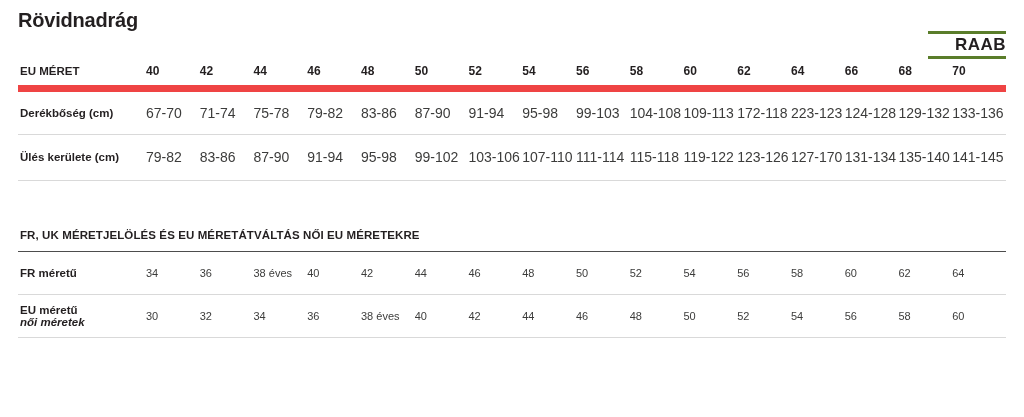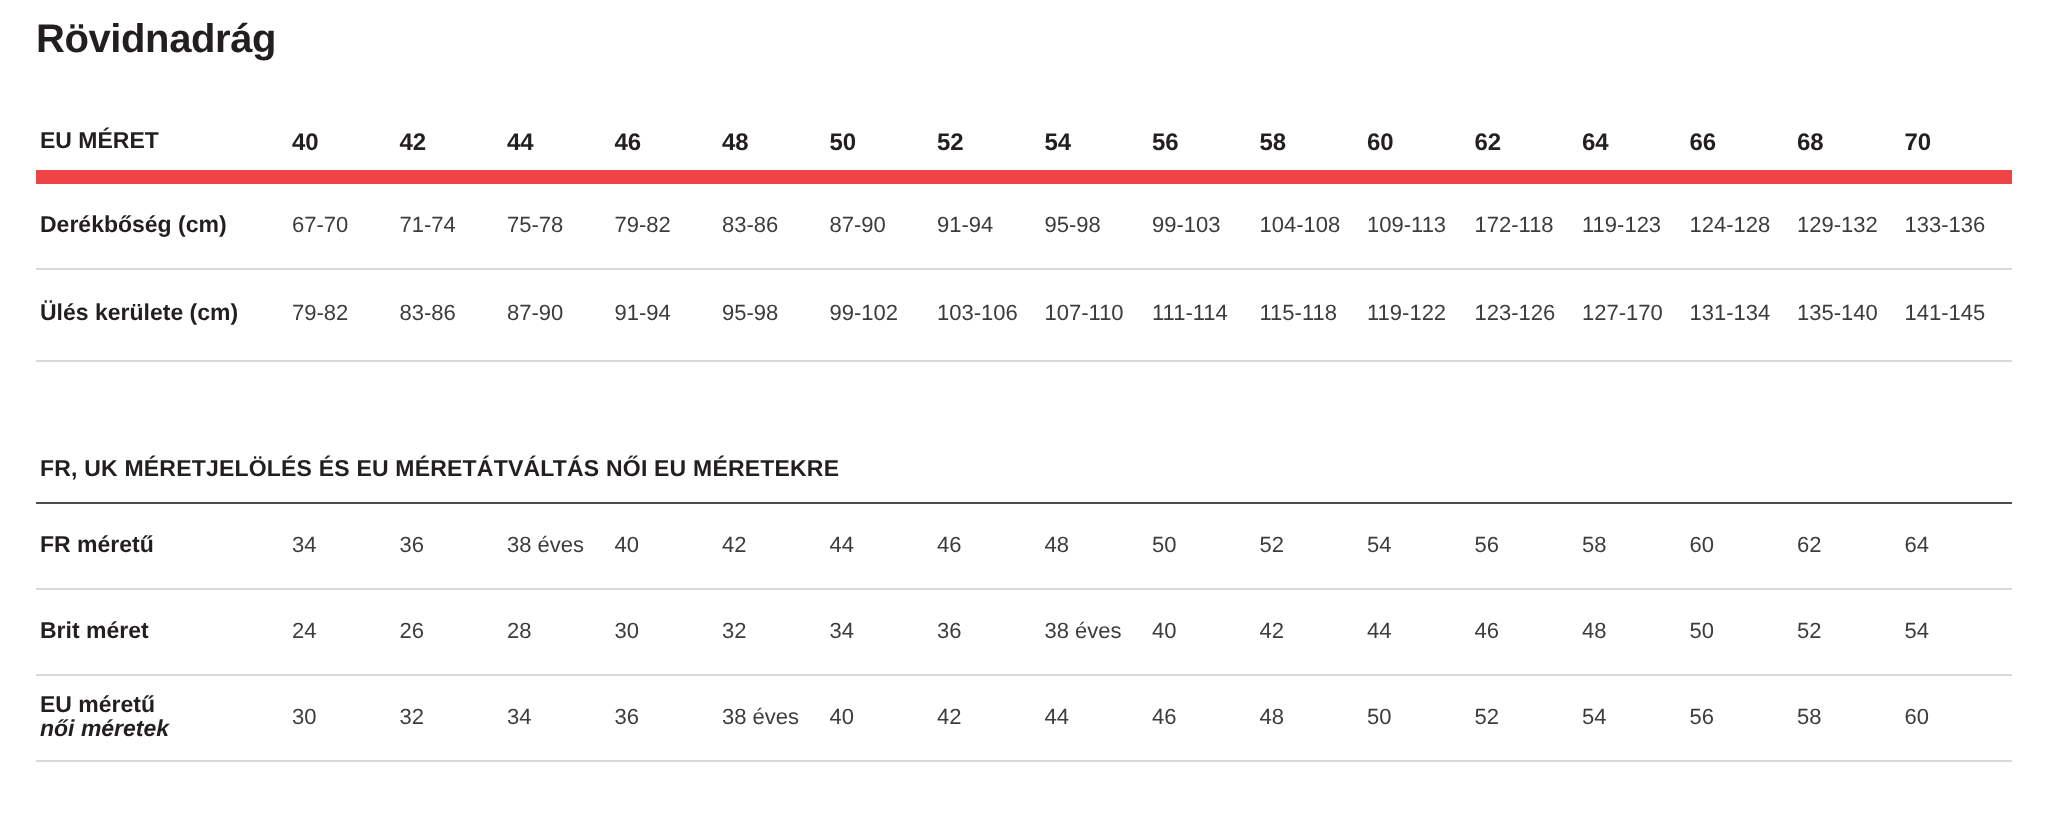--- a/index.html
+++ b/index.html
@@ -92,21 +92,21 @@
     width: 128px;
     padding-left: 2px;
   }
   .hdr {
     font-weight: bold;
     font-size: 12px;
     color: #231f20;
   }
   .val {
     font-weight: normal;
-    font-size: 11px;
+    font-size: 14px;
     color: #3c3c3b;
   }
 
   .section-title {
     font-size: 11.5px;
     font-weight: bold;
     letter-spacing: 0.1px;
     color: #231f20;
     margin: 48px 0 0 2px;
     text-transform: uppercase;
@@ -133,20 +133,25 @@
     font-weight: bold;
   }
 </style>
 </head>
 <body>
 
 <div class="page">
 
   <h1 class="page-title">Rövidnadrág</h1>
 
+  <div class="logo">
+    <span class="logo-bar top"></span>
+    <span class="logo-word">RAAB</span>
+    <span class="logo-bar"></span>
+  </div>
 
   <table class="t1">
     <colgroup>
       <col style="width:128px">
       <col span="16" style="width:53.75px">
     </colgroup>
     <tbody>
       <tr class="hrow">
         <td class="lbl">EU MÉRET</td>
         <td class="hdr">40</td>
@@ -173,21 +178,21 @@
         <td class="val">75-78</td>
         <td class="val">79-82</td>
         <td class="val">83-86</td>
         <td class="val">87-90</td>
         <td class="val">91-94</td>
         <td class="val">95-98</td>
         <td class="val">99-103</td>
         <td class="val">104-108</td>
         <td class="val">109-113</td>
         <td class="val">172-118</td>
-        <td class="val">119-123</td>
+        <td class="val">223-123</td>
         <td class="val">124-128</td>
         <td class="val">129-132</td>
         <td class="val">133-136</td>
       </tr>
       <tr class="lastrow">
         <td class="lbl">Ülés kerülete (cm)</td>
         <td class="val">79-82</td>
         <td class="val">83-86</td>
         <td class="val">87-90</td>
         <td class="val">91-94</td>
@@ -228,39 +233,20 @@
         <td class="val2">50</td>
         <td class="val2">52</td>
         <td class="val2">54</td>
         <td class="val2">56</td>
         <td class="val2">58</td>
         <td class="val2">60</td>
         <td class="val2">62</td>
         <td class="val2">64</td>
       </tr>
       <tr>
-        <td class="lbl2">Brit méret</td>
-        <td class="val2">24</td>
-        <td class="val2">26</td>
-        <td class="val2">28</td>
-        <td class="val2">30</td>
-        <td class="val2">32</td>
-        <td class="val2">34</td>
-        <td class="val2">36</td>
-        <td class="val2">38 éves</td>
-        <td class="val2">40</td>
-        <td class="val2">42</td>
-        <td class="val2">44</td>
-        <td class="val2">46</td>
-        <td class="val2">48</td>
-        <td class="val2">50</td>
-        <td class="val2">52</td>
-        <td class="val2">54</td>
-      </tr>
-      <tr>
         <td class="lbl2">
           <span>EU méretű</span>
           <span class="sub">női méretek</span>
         </td>
         <td class="val2">30</td>
         <td class="val2">32</td>
         <td class="val2">34</td>
         <td class="val2">36</td>
         <td class="val2">38 éves</td>
         <td class="val2">40</td>

